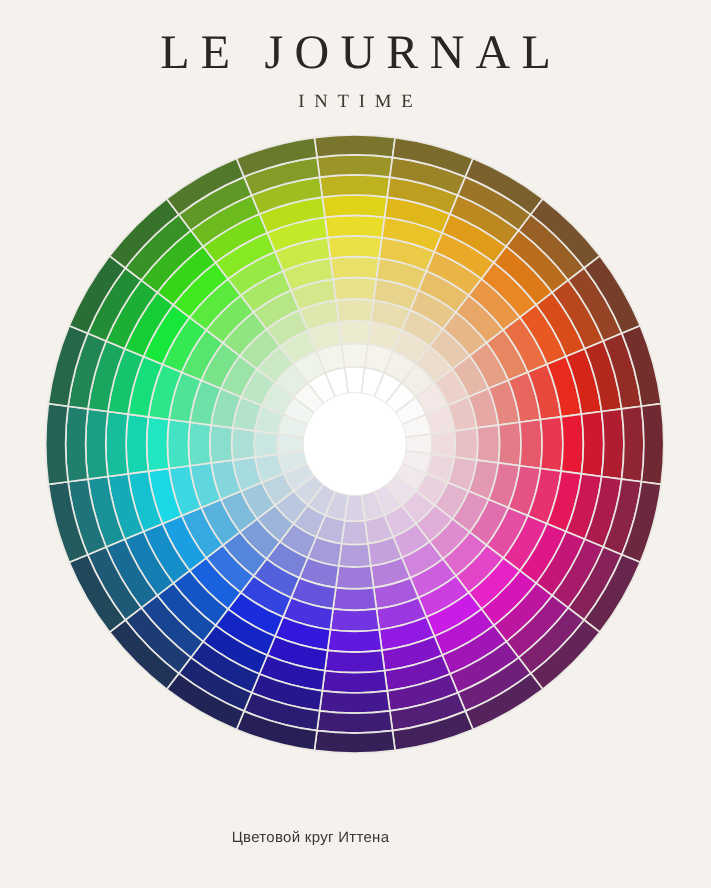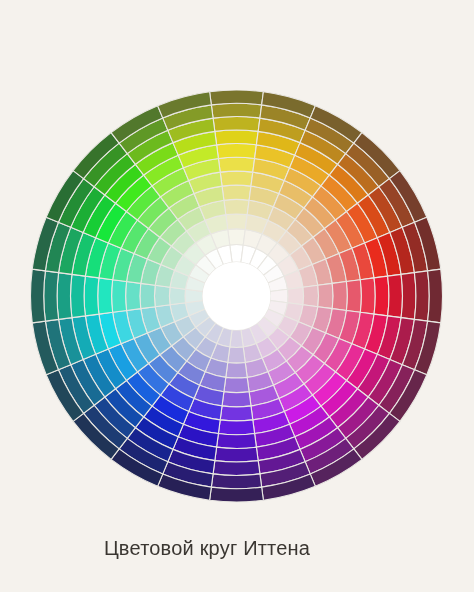--- a/index.html
+++ b/index.html
@@ -59,36 +59,40 @@
     top: 90px;
     width: 413px;
     height: 413px;
   }
   .wheel-wrap svg { display: block; }
 
   
   .caption {
     position: absolute;
     left: 0;
-    top: 538px;
+    top: 549px;
     width: 414px;
     text-align: center;
     font-family: "Liberation Sans", sans-serif;
-    font-size: 20px;
+    font-size: 10px;
     line-height: 20px;
     letter-spacing: 0.2px;
     color: #3a3631;
     white-space: nowrap;
   }
 </style>
 </head>
 <body>
 
 <div id="poster">
 
+  <div class="masthead">
+    <div class="brand-title">LE JOURNAL</div>
+    <div class="brand-sub">INTIME</div>
+  </div>
 
   <div class="wheel-wrap">
     <svg id="wheel-svg" width="413" height="413" viewBox="0 0 413 413" xmlns="http://www.w3.org/2000/svg">
       <g id="wheel-cells">
           <path d="M202.06 172.29L199.78 154.95A51.49 51.49 0 0 1 213.22 154.95L210.94 172.29A34.00 34.00 0 0 0 202.06 172.29Z" fill="hsl(56.0,26.0%,100.0%)" stroke="#e9e7e2" stroke-width="1.1" stroke-linejoin="round"></path>
           <path d="M199.78 154.95L197.74 139.49A67.08 67.08 0 0 1 215.26 139.49L213.22 154.95A51.49 51.49 0 0 0 199.78 154.95Z" fill="hsl(56.0,36.0%,94.3%)" stroke="#e9e7e2" stroke-width="1.1" stroke-linejoin="round"></path>
           <path d="M197.74 139.49L195.79 124.66A82.04 82.04 0 0 1 217.21 124.66L215.26 139.49A67.08 67.08 0 0 0 197.74 139.49Z" fill="hsl(56.0,46.0%,87.0%)" stroke="#e9e7e2" stroke-width="1.1" stroke-linejoin="round"></path>
           <path d="M195.79 124.66L193.89 110.23A96.60 96.60 0 0 1 219.11 110.23L217.21 124.66A82.04 82.04 0 0 0 195.79 124.66Z" fill="hsl(56.0,56.0%,79.8%)" stroke="#e9e7e2" stroke-width="1.1" stroke-linejoin="round"></path>
           <path d="M193.89 110.23L192.03 96.08A110.87 110.87 0 0 1 220.97 96.08L219.11 110.23A96.60 96.60 0 0 0 193.89 110.23Z" fill="hsl(56.0,66.0%,72.5%)" stroke="#e9e7e2" stroke-width="1.1" stroke-linejoin="round"></path>
           <path d="M192.03 96.08L190.20 82.17A124.90 124.90 0 0 1 222.80 82.17L220.97 96.08A110.87 110.87 0 0 0 192.03 96.08Z" fill="hsl(56.0,74.0%,66.3%)" stroke="#e9e7e2" stroke-width="1.1" stroke-linejoin="round"></path>

